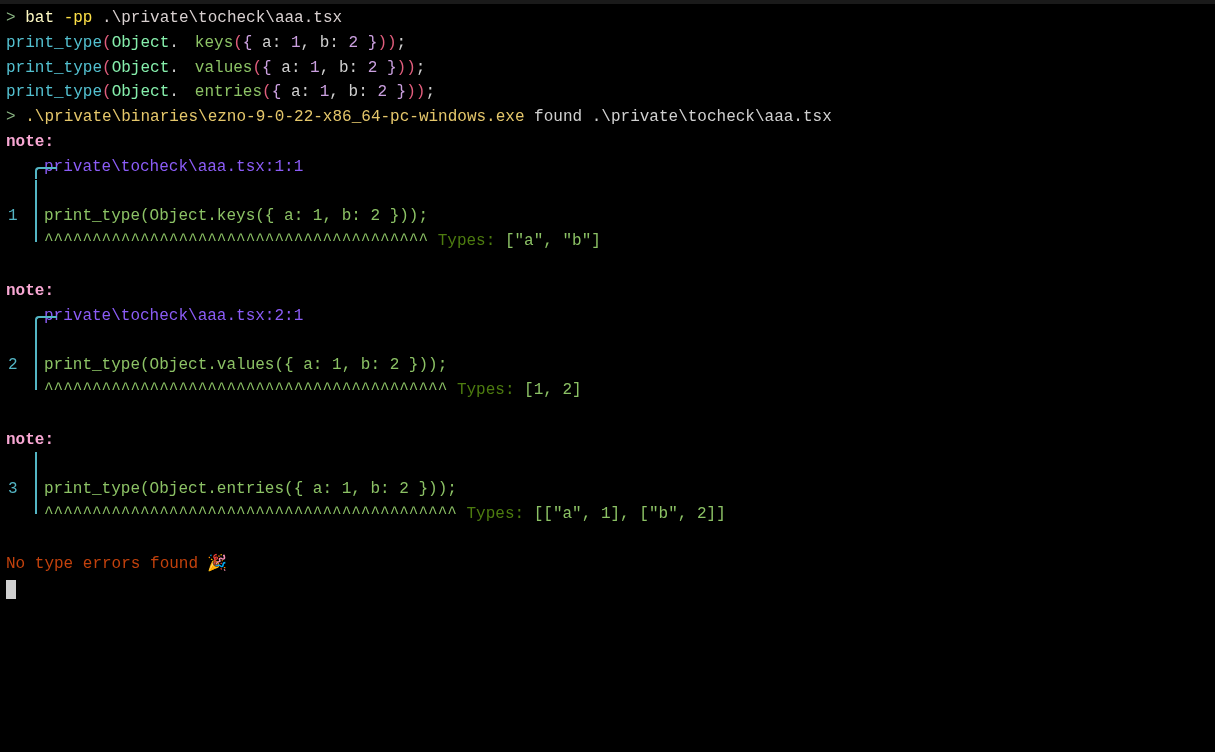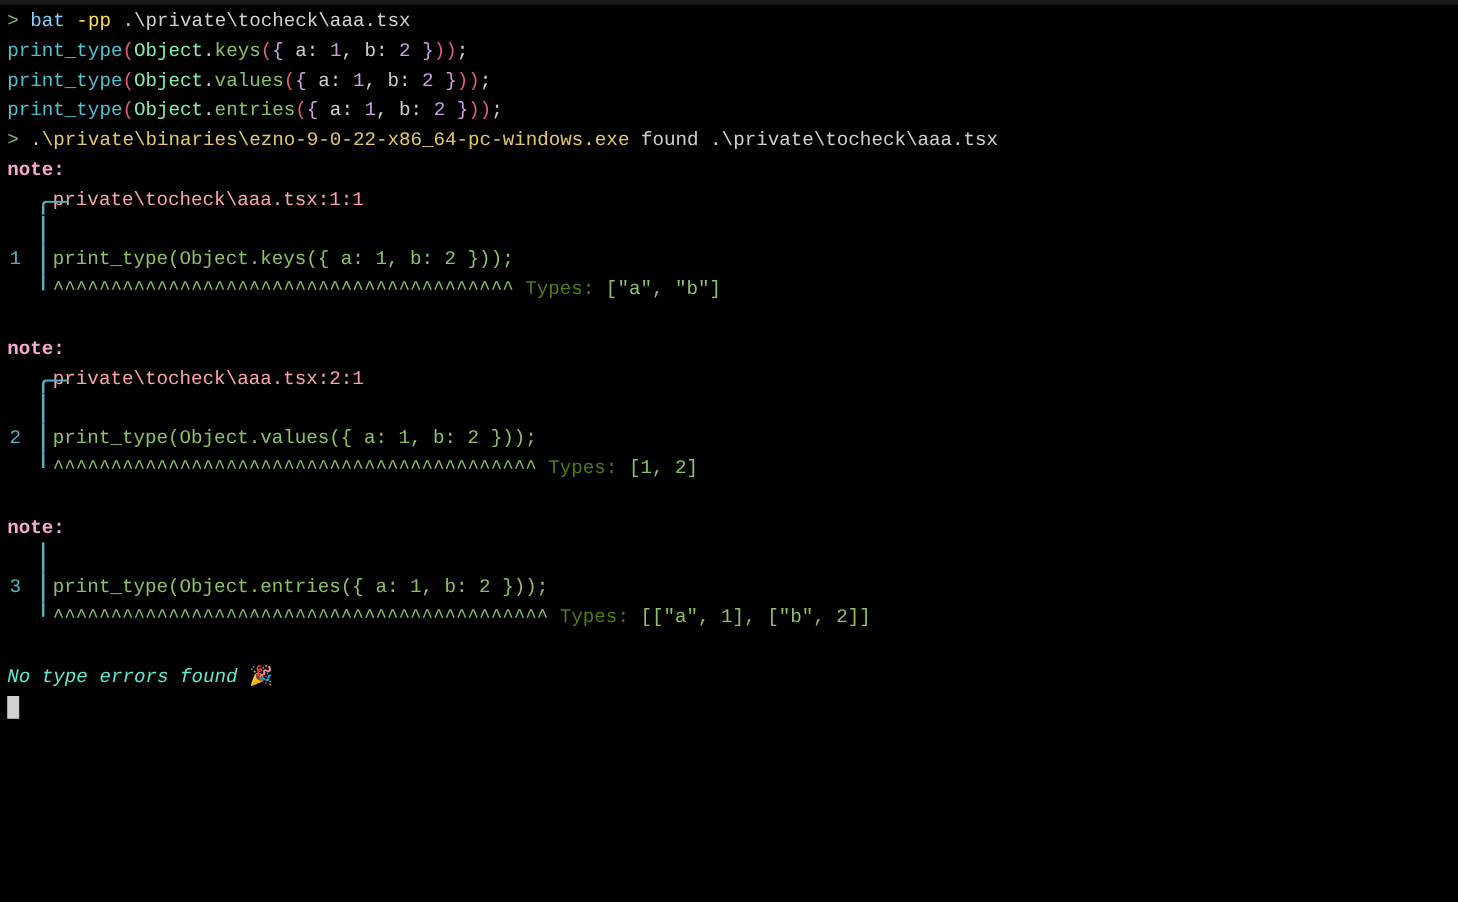--- a/index.html
+++ b/index.html
@@ -20,42 +20,42 @@
   }
   .top-bar {
     background: #1a1a1a;
     height: 4px;
     margin: -4px -6px 2px -6px;
   }
   .line {
     white-space: pre;
   }
   .prompt { color: #89b482; }
-  .cmd { color: #7dd3fc; }
+  .cmd { color: #fef9c3; }
   .flag { color: #fde047; }
   .path { color: #d8d0d0; }
   .fn { color: #53c0d0; }
   .paren { color: #e05d7c; }
   .objname { color: #86efac; }
   .dot { color: #d0d0d0; }
-  .method { color: #8cc265; }
+  .method { color: #8cc265; margin-left: 16px; }
   .brace { color: #cba0e0; }
   .key { color: #d0d0d0; }
   .num { color: #cba0e0; }
   .sep { color: #d0d0d0; }
   .semi { color: #d0d0d0; }
   .cmd2 { color: #e5c76b; }
   .arg { color: #d0d0d0; }
   .note-label { color: #f9a8d4; font-weight: bold; }
-  .loc { color: #fca5a5; }
+  .loc { color: #8b5cf6; }
   .code-green { color: #8cc265; }
   .caret { color: #8cc265; }
   .types-label { color: #4d7c0f; }
   .types-val { color: #8cc265; }
-  .footer { color: #5eead4; font-style: italic; }
+  .footer { color: #c2410c; }
   .cursor {
     display: inline-block;
     width: 10px;
     height: 19px;
     background: #d0d0d0;
     vertical-align: text-bottom;
     position: relative;
     top: 2px;
   }
   .note-block {

